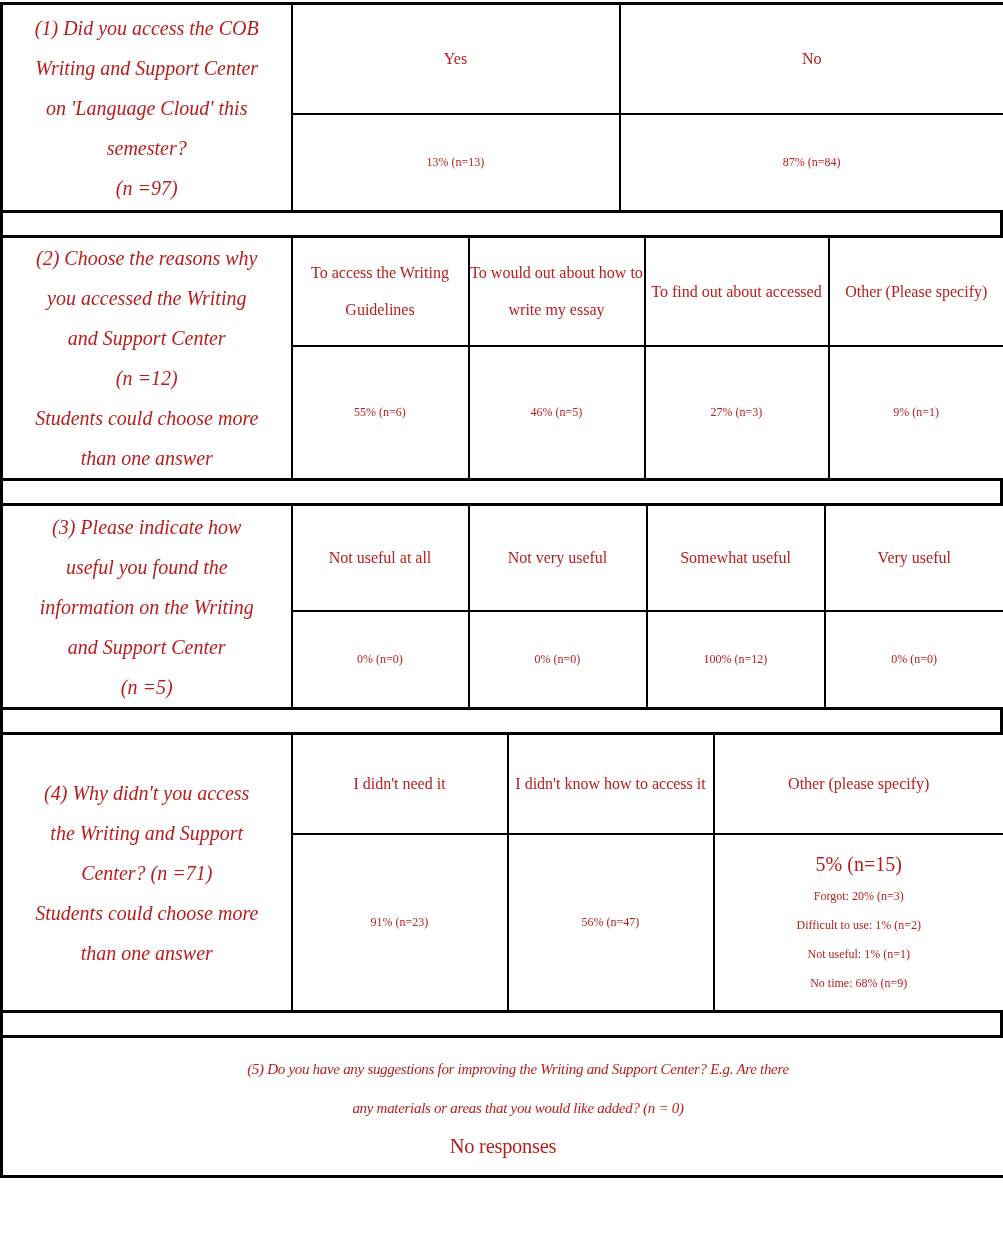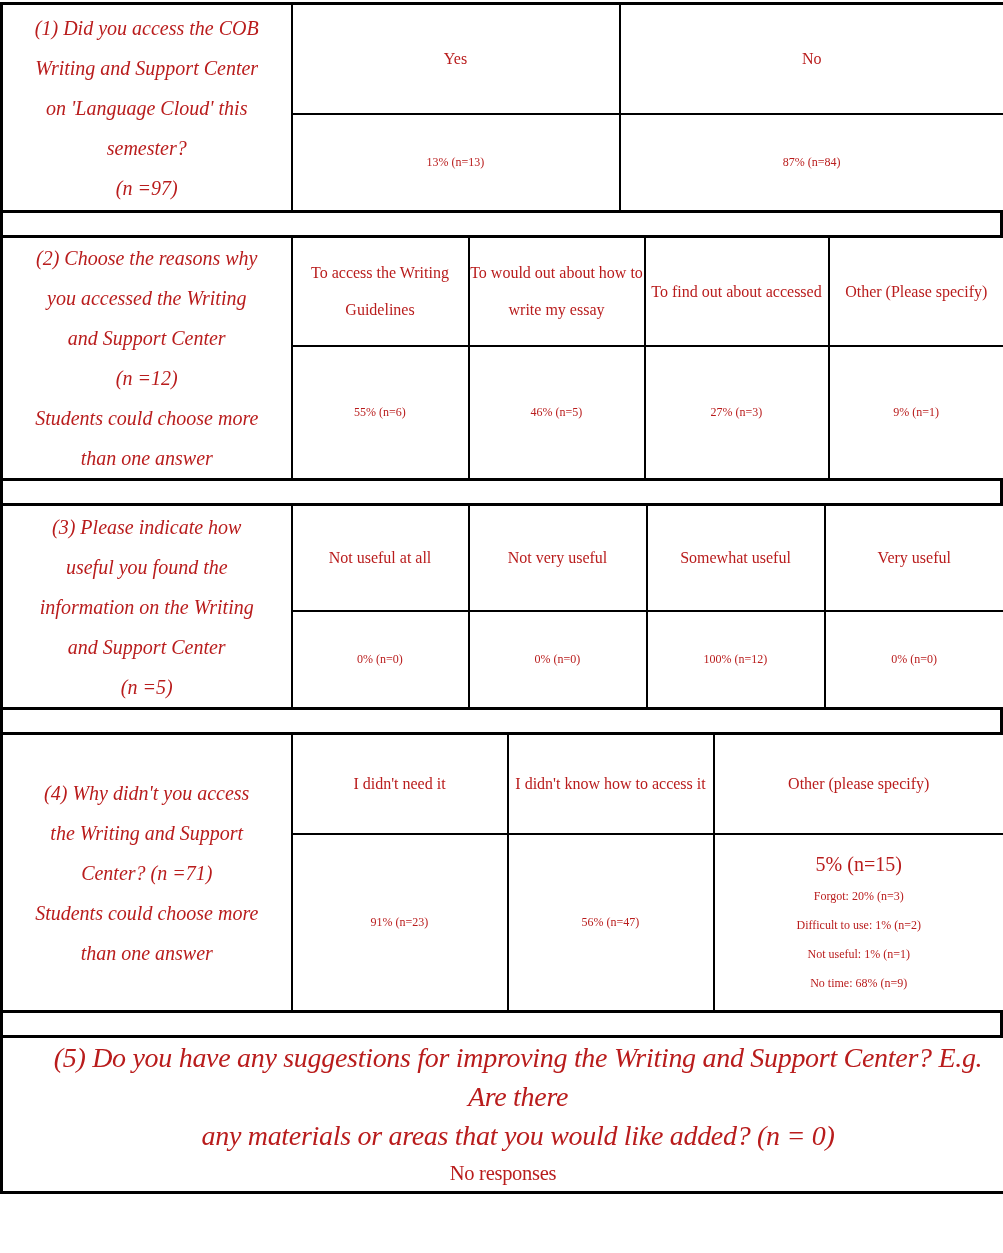--- a/index.html
+++ b/index.html
@@ -39,21 +39,21 @@
 
   .spacer {
     width: 1003px;
     height: 22px;
     border-left: 3px solid #000;
     border-right: 3px solid #000;
     background: #fff;
   }
 
   td.cell5 { padding: 8px 20px; }
-  .q5line { font-style: italic; font-size: 28px; line-height: 39px; letter-spacing: -0.3px; margin-left: 30px; }
+  .q5line { font-style: italic; font-size: 15px; line-height: 39px; letter-spacing: -0.3px; margin-left: 30px; }
   .ans5 { font-size: 20.5px; line-height: 36px; letter-spacing: -0.3px; }
 </style>
 </head>
 <body>
 
 <div class="page">
   <div class="doc">
 
     <table class="sec">
       <colgroup>

